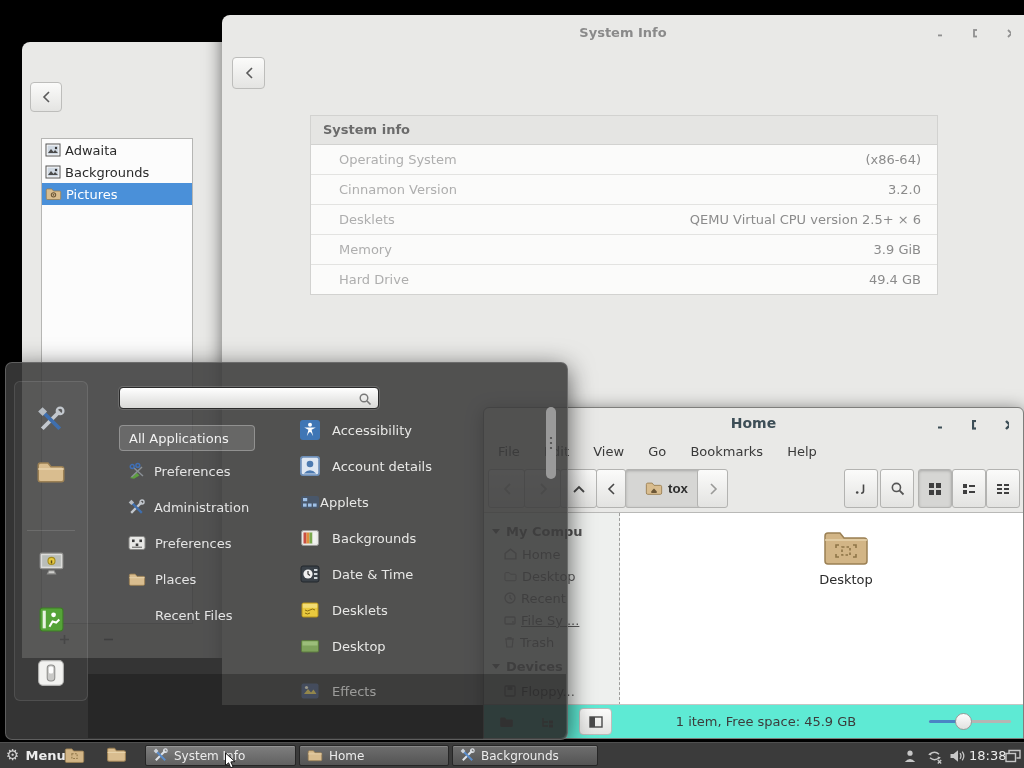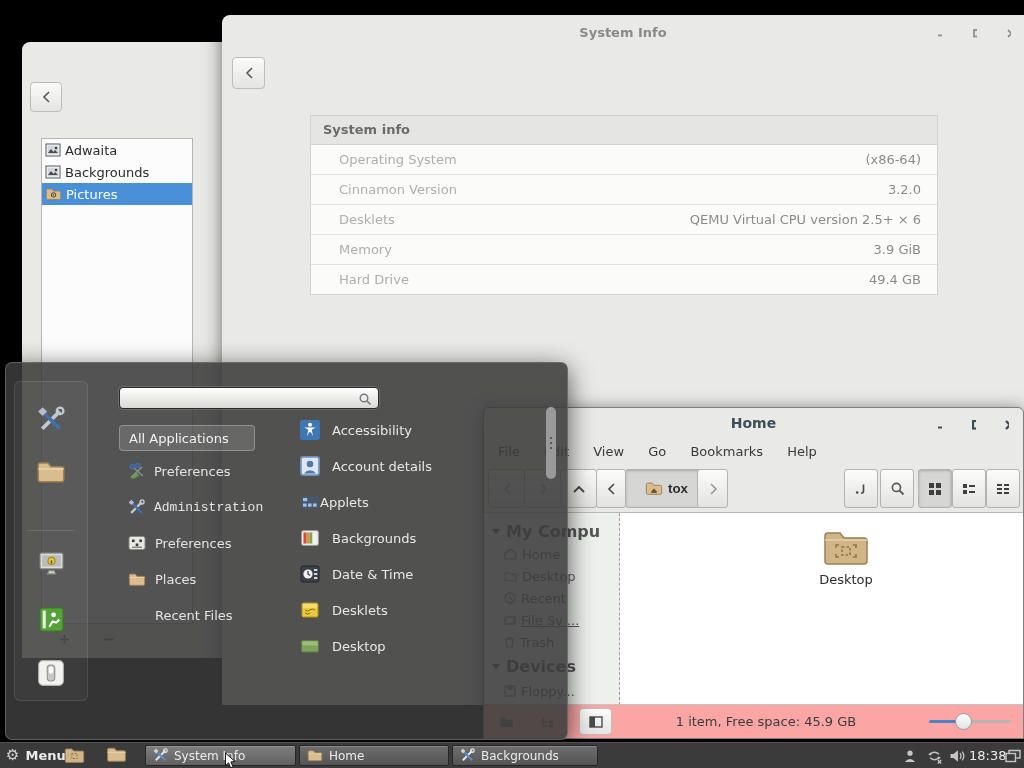--- a/index.html
+++ b/index.html
@@ -21,21 +21,21 @@
   .bg-list{position:absolute;left:19px;top:96px;width:152px;height:486px;background:#fcfcfc;border:1px solid #b6b6b4;box-sizing:border-box;}
   .bg-row{height:22px;display:flex;align-items:center;gap:4px;padding-left:3px;color:#2b2b2b;}
   .bg-row.sel{background:#4a90d9;color:#fff;}
   
   .menubar-item{display:inline-block;padding:0 10px;line-height:28px;color:#3a3a3a;}
   .tbtn{position:absolute;top:3px;height:39px;background:linear-gradient(#fbfbfa,#e3e3e1);
         border:1px solid #b3b3b1;border-radius:3px;box-sizing:border-box;display:flex;align-items:center;justify-content:center;}
   .tbtn.pressed{background:#d6d6d4;box-shadow:inset 0 1px 3px rgba(0,0,0,.22);}
   .side-item{position:absolute;left:0;width:135px;height:20px;display:flex;align-items:center;color:#5f5f5f;}
   .side-item .mi{margin-left:20px;margin-right:5px;}
-  .side-head{position:absolute;left:0;width:135px;height:18px;font-weight:bold;color:#555;font-size:16px;display:flex;align-items:center;}
+  .side-head{position:absolute;left:0;width:135px;height:18px;font-weight:bold;color:#555;font-size:13px;display:flex;align-items:center;}
   
   #menu{position:absolute;left:5px;top:362px;width:563px;height:378px;background:rgba(59,59,59,.88);
         border:1px solid rgba(130,130,130,.55);border-radius:7px;box-shadow:0 6px 26px rgba(0,0,0,.65);z-index:40;box-sizing:border-box;}
   .rail{position:absolute;left:8px;top:18px;width:72px;height:318px;background:rgba(255,255,255,.045);
         border:1px solid rgba(255,255,255,.1);border-radius:6px;}
   .rail-ic{position:absolute;left:50%;transform:translateX(-50%);width:30px;height:30px;display:flex;align-items:center;justify-content:center;}
   .cat-row{position:absolute;left:0;height:24px;display:flex;align-items:center;color:#e4e4e4;}
   .app-row{position:absolute;left:0;height:26px;display:flex;align-items:center;color:#e8e8e6;}
   
   #taskbar{position:absolute;left:0;bottom:0;width:1024px;height:26px;background:#3b3b3b;border-top:1px solid #505050;z-index:50;box-sizing:border-box;}
@@ -308,21 +308,21 @@
         <path d="M3 13 h42" stroke="#e6d3ab" stroke-width="1.5"></path>
         <g stroke="#8f7648" stroke-width="1.6" fill="none">
           <path d="M17 18 h-3 v3 M31 18 h3 v3 M17 30 h-3 v-3 M31 30 h3 v-3"></path>
           <rect x="20" y="20" width="8" height="8" stroke-dasharray="2.5,2"></rect>
         </g>
       </svg>
       <div style="color:#2b2b2b;margin-top:2px;">Desktop</div>
     </div>
   </div>
 
-  <div style="position:absolute;left:0;right:0;bottom:0;height:33px;background:#fca5a5;border-top:1px solid #c6c6c4;">
+  <div style="position:absolute;left:0;right:0;bottom:0;height:33px;background:#5eead4;border-top:1px solid #c6c6c4;">
     <button class="sqbtn" style="left:4px;top:3px;width:37px;height:27px;background:none;border-color:transparent;">
       <svg width="15" height="12" viewBox="0 0 20 16">
           <path d="M1.5 3.5 q0-1.5 1.5-1.5 h5 l2 2.5 h7 q1.5 0 1.5 1.5 v7 q0 1.5 -1.5 1.5 h-14 q-1.5 0-1.5-1.5z" fill="#6f6f6d"></path>
         </svg>
     </button>
     <button class="sqbtn" style="left:45px;top:3px;width:37px;height:27px;background:none;border-color:transparent;">
       <svg width="14" height="12">
           <path d="M2 2 v8 h5 M2 6 h5" stroke="#6f6f6d" fill="none" stroke-width="1.4"></path>
           <rect x="8" y="8.5" width="4" height="3" fill="#6f6f6d"></rect>
           <rect x="8" y="4.5" width="4" height="3" fill="#6f6f6d"></rect>
@@ -400,21 +400,21 @@
     </div>
     <div class="cat-row" style="top:36px;">
       <svg width="18" height="18" viewBox="0 0 18 18" style="margin-left:9px;">
           <path d="M2 16 l6.5-5.5 3 3 -5.5 3.2z" fill="#5d9e3f"></path>
           <path d="M3.5 15 L14 5 M6 6 L15 14" stroke="#8a9096" stroke-width="1.5"></path>
           <circle cx="4.2" cy="4.5" r="1.9" fill="none" stroke="#3f6fb5" stroke-width="1.5"></circle>
           <circle cx="9.8" cy="3.4" r="1.9" fill="none" stroke="#3f6fb5" stroke-width="1.5"></circle>
         </svg>
       <span style="margin-left:8px;">Preferences</span>
     </div>
-    <div class="cat-row" style="top:72px;font-family:Liberation Mono, monospace;">
+    <div class="cat-row" style="top:72px;">
       <svg width="17" height="17" viewBox="0 0 16 16" style="margin-left:9px;">
           <path d="M3 13 L13 3" stroke="#c3c8ce" stroke-width="2.2"></path>
           <circle cx="13.2" cy="2.8" r="1.9" fill="none" stroke="#c3c8ce" stroke-width="1.3"></circle>
           <path d="M3 3 L13 13" stroke="#3f6faf" stroke-width="2.2"></path>
           <rect x="1.4" y="1.4" width="3.6" height="3.6" fill="#b6bcc3" transform="rotate(45 3.2 3.2)"></rect>
         </svg>
       <span style="margin-left:9px;">Administration</span>
     </div>
     <div class="cat-row" style="top:108px;">
       <svg width="18" height="18" viewBox="0 0 18 18" style="margin-left:9px;">
@@ -507,20 +507,30 @@
   <div style="position:absolute;left:540px;top:42px;width:11px;height:282px;">
     <div style="position:absolute;left:0;top:2px;width:10px;height:72px;background:#9a9a9a;border-radius:5px;">
       <svg width="4" height="14" style="position:absolute;left:3px;top:29px;">
           <circle cx="2" cy="2" r="1.1" fill="#4a4a4a"></circle>
           <circle cx="2" cy="7" r="1.1" fill="#4a4a4a"></circle>
           <circle cx="2" cy="12" r="1.1" fill="#4a4a4a"></circle>
         </svg>
     </div>
   </div>
 
+  <div style="position:absolute;left:82px;right:1px;top:311px;bottom:1px;background:rgba(0,0,0,.24);border-radius:0 0 6px 0;overflow:hidden;">
+    <div class="app-row" style="left:212px;top:4px;opacity:.55;">
+      <svg width="20" height="20" viewBox="0 0 20 20">
+          <rect x="1.5" y="2.5" width="17" height="15" rx="2" fill="#4a5a78"></rect>
+          <path d="M4 13 l4-5 3 3.5 2.5-3 3 4.5z" fill="#d8c35a"></path>
+          <circle cx="6.5" cy="6.5" r="1.6" fill="#e8e2c8"></circle>
+        </svg>
+      <span style="margin-left:12px;">Effects</span>
+    </div>
+  </div>
 </div>
 
 <div id="taskbar">
   <div style="position:absolute;left:6px;top:0;height:25px;display:flex;align-items:center;gap:6px;">
     <span style="color:#d4d4d4;font-size:15px;line-height:25px;">⚙</span>
     <span style="color:#ececec;font-weight:bold;">Menu</span>
   </div>
   <div style="position:absolute;left:64px;top:3px;">
     <svg width="21" height="18" viewBox="0 0 48 40">
         <path d="M3 9 q0-3 3-3 h12 l4 5 h20 q3 0 3 3 v20 q0 3 -3 3 H6 q-3 0-3-3z" fill="#d2b586" stroke="#9b8054" stroke-width="2"></path>

